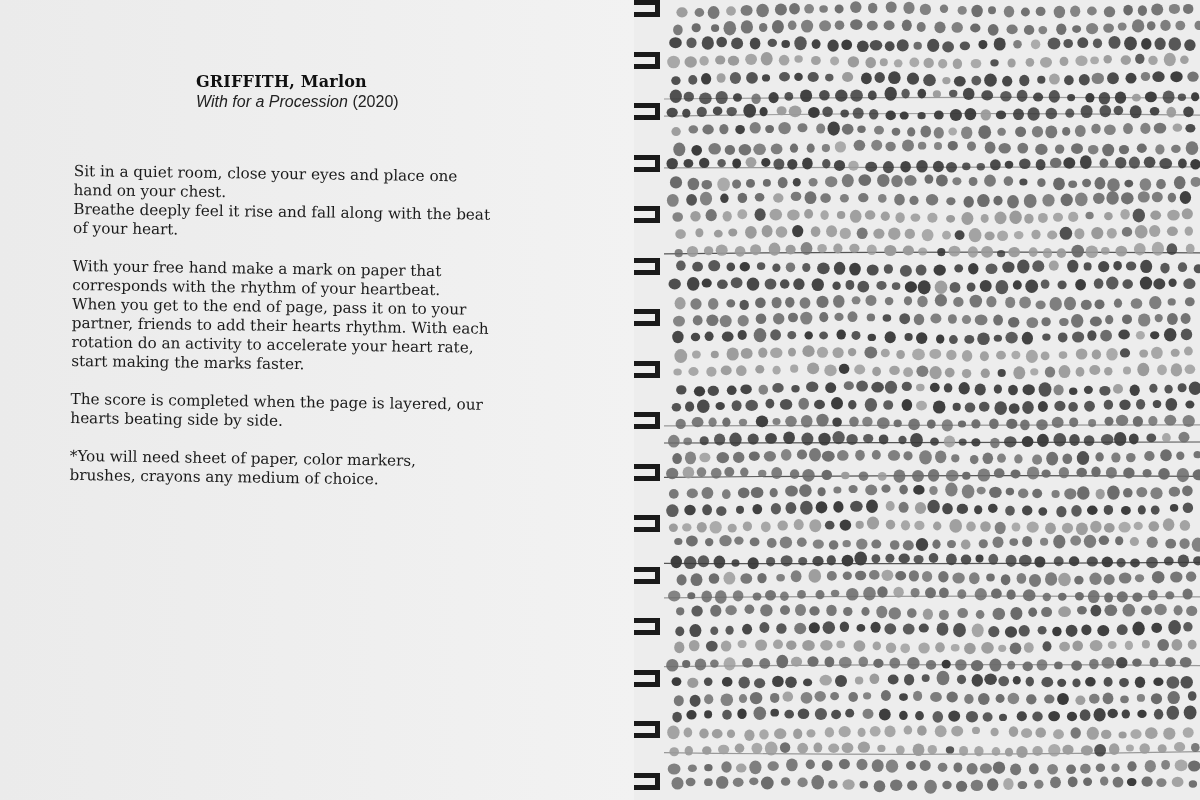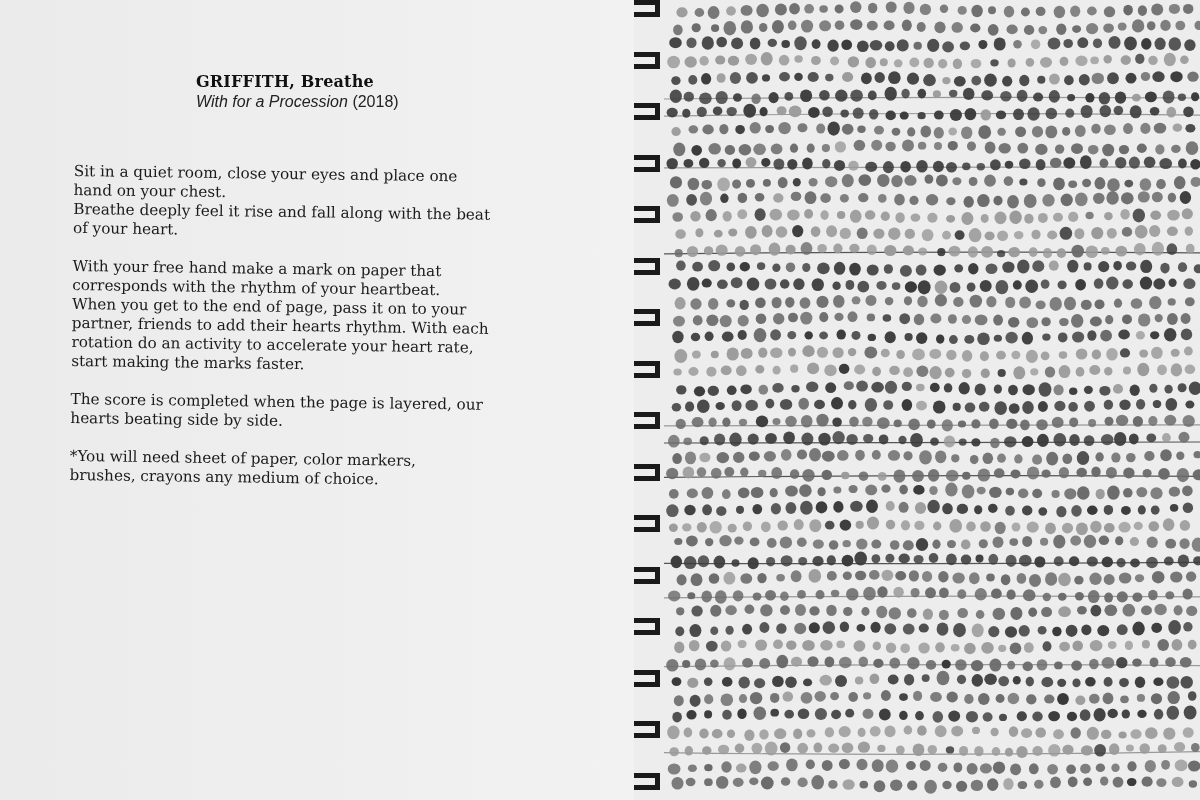--- a/index.html
+++ b/index.html
@@ -22,24 +22,24 @@
   .coil .bar-top { position:absolute; left:0; top:2px; width:26px; height:5px; background:#1a1a1a; }
   .coil .bar-bot { position:absolute; left:0; top:14px; width:26px; height:5px; background:#1a1a1a; }
   .coil .bar-side { position:absolute; left:21px; top:2px; width:5px; height:17px; background:#1a1a1a; }
   svg.art { position:absolute; left:664px; top:0; }
 </style>
 </head>
 <body>
 
 <div class="left-page">
   <div class="title-block">
-    <div class="author">GRIFFITH, Breathe</div>
+    <div class="author">GRIFFITH, Marlon</div>
     <div class="work">
       <i>With for a Procession</i>
-      <span>(2018)</span>
+      <span>(2020)</span>
     </div>
   </div>
   <div class="body-text">
     <p class="para">Sit in a quiet room, close your eyes and place one
 hand on your chest.
 Breathe deeply feel it rise and fall along with the beat
 of your heart.</p>
     <p class="para">With your free hand make a mark on paper that
 corresponds with the rhythm of your heartbeat.
 When you get to the end of page, pass it on to your

